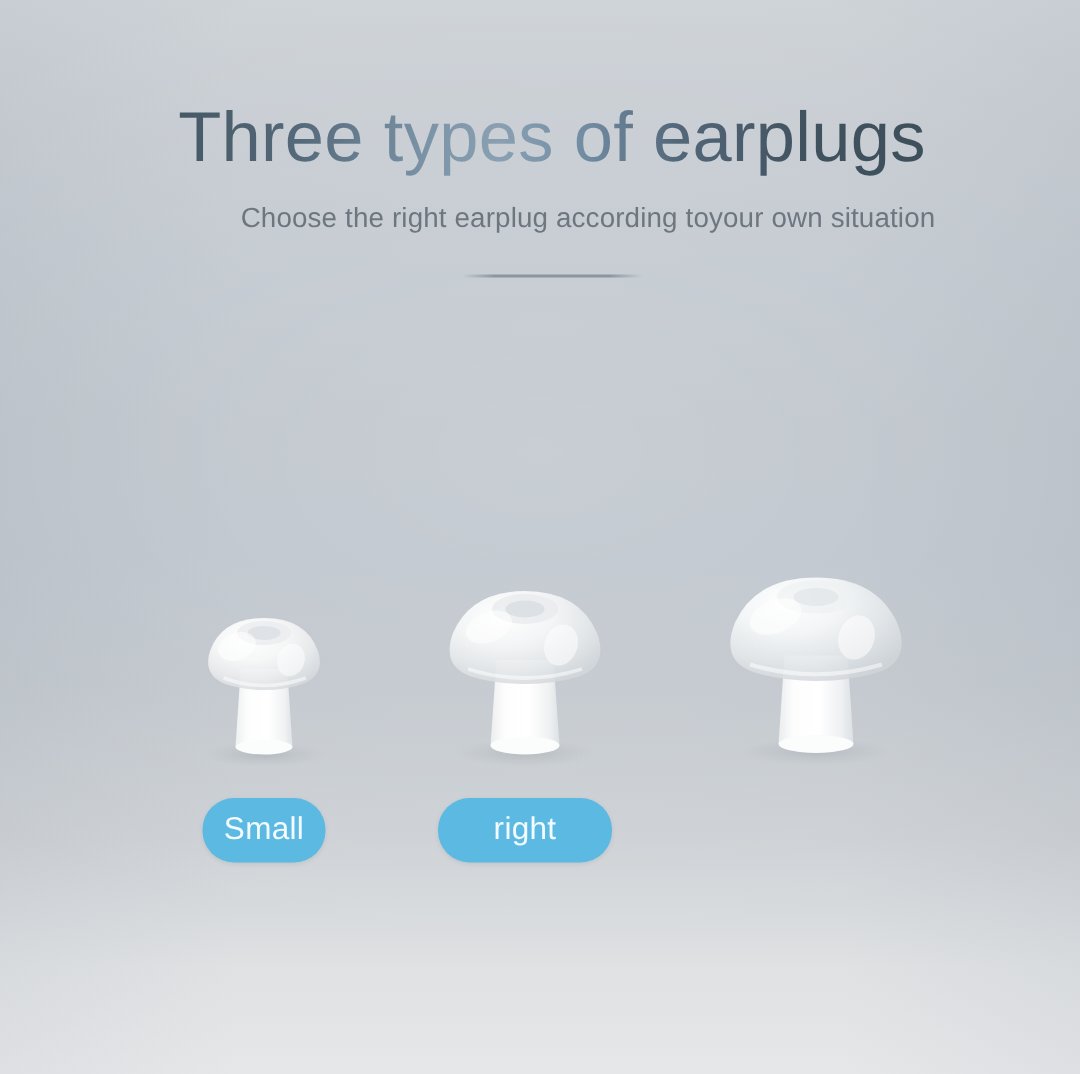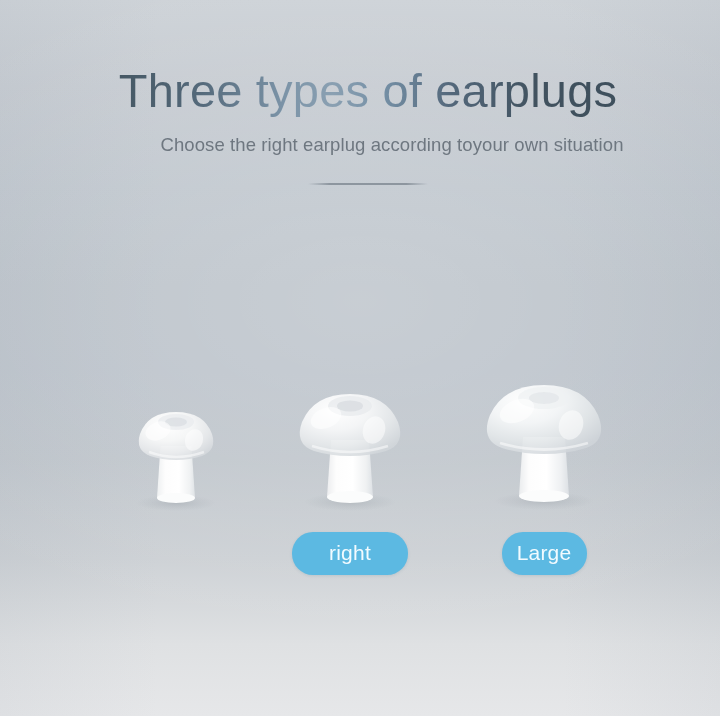--- a/index.html
+++ b/index.html
@@ -165,20 +165,23 @@
         <path d="M60 52 Q32 52 24 74 Q19 90 34 96 Q46 100 60 100 Q74 100 86 96 Q101 90 96 74 Q88 52 60 52 Z" fill="url(#s-dome)"></path>
 
         <ellipse cx="60" cy="62" rx="18" ry="8" fill="#e9ecee" opacity="0.78"></ellipse>
         <ellipse cx="60" cy="62" rx="11" ry="4.6" fill="#d9dde1" opacity="0.7"></ellipse>
 
         <ellipse cx="42" cy="71" rx="13" ry="9" fill="#ffffff" opacity="0.55" transform="rotate(-22 42 71)"></ellipse>
         <ellipse cx="78" cy="80" rx="9" ry="11" fill="#ffffff" opacity="0.52" transform="rotate(18 78 80)"></ellipse>
         <path d="M33 92 Q60 102 88 92" fill="none" stroke="#ffffff" stroke-width="2.4" opacity="0.5"></path>
       </svg>
     </div>
+    <div class="badge-row">
+      <span class="badge small">Small</span>
+    </div>
   </div>
 
   <div class="product medium">
     <div class="plug-stage">
       <svg class="plug-svg" width="140" height="170" viewBox="0 0 140 170">
         <defs>
           <radialGradient id="m-dome" cx="36%" cy="26%" r="80%">
             <stop offset="0%" stop-color="#ffffff" stop-opacity="0.99"></stop>
             <stop offset="40%" stop-color="#f6f7f8" stop-opacity="0.95"></stop>
             <stop offset="72%" stop-color="#e6e9eb" stop-opacity="0.91"></stop>
@@ -246,18 +249,15 @@
         <ellipse cx="75" cy="151" rx="25" ry="6" fill="#fbfcfc"></ellipse>
 
         <path d="M75 40 Q35 40 21 70 Q11 95 33 103 Q52 109 75 109 Q98 109 117 103 Q139 95 129 70 Q115 40 75 40 Z" fill="url(#l-dome)"></path>
         <ellipse cx="75" cy="53" rx="26" ry="11" fill="#eef1f2" opacity="0.7"></ellipse>
         <ellipse cx="75" cy="53" rx="15" ry="6" fill="#dfe3e6" opacity="0.6"></ellipse>
         <ellipse cx="48" cy="66" rx="18" ry="11" fill="#ffffff" opacity="0.55" transform="rotate(-22 48 66)"></ellipse>
         <ellipse cx="102" cy="80" rx="12" ry="15" fill="#ffffff" opacity="0.52" transform="rotate(18 102 80)"></ellipse>
         <path d="M31 98 Q75 111 119 98" fill="none" stroke="#ffffff" stroke-width="2.8" opacity="0.5"></path>
       </svg>
     </div>
-    <div class="badge-row">
-      <span class="badge large">Large</span>
-    </div>
   </div>
 
 </div>
 
 </body></html>

